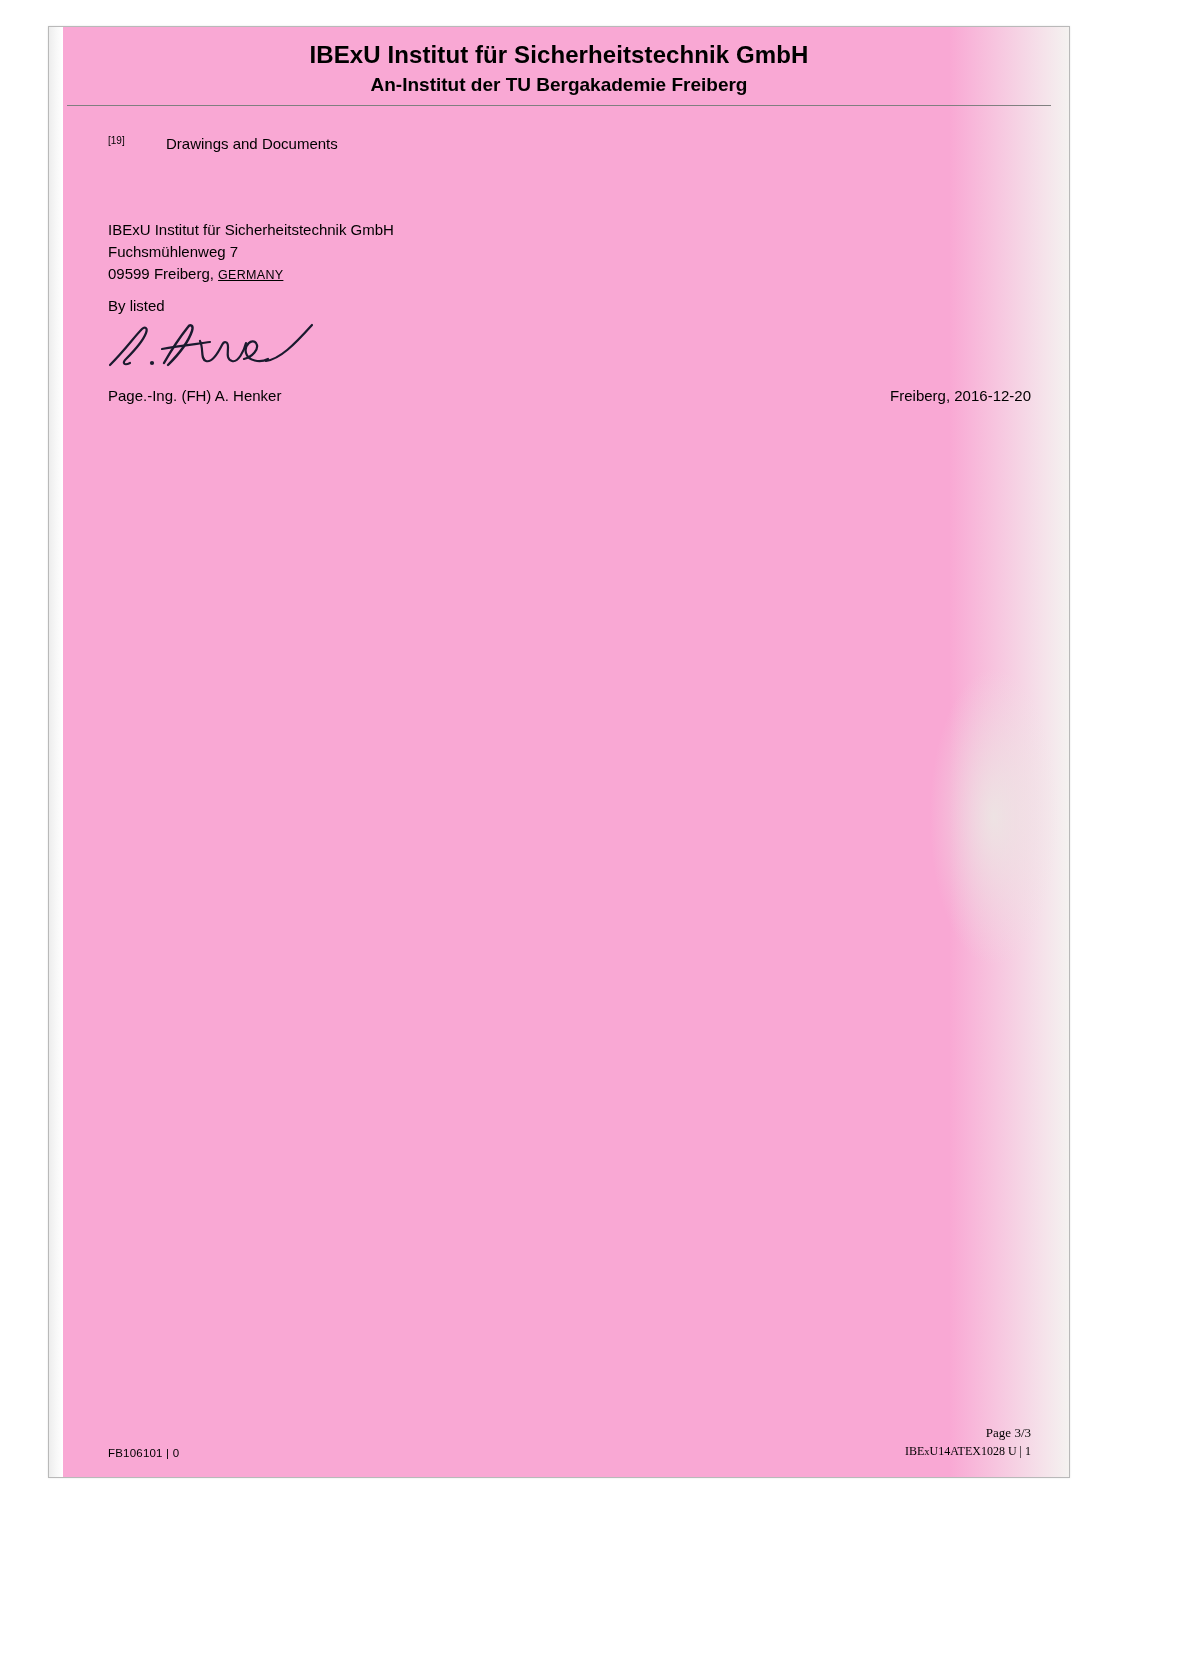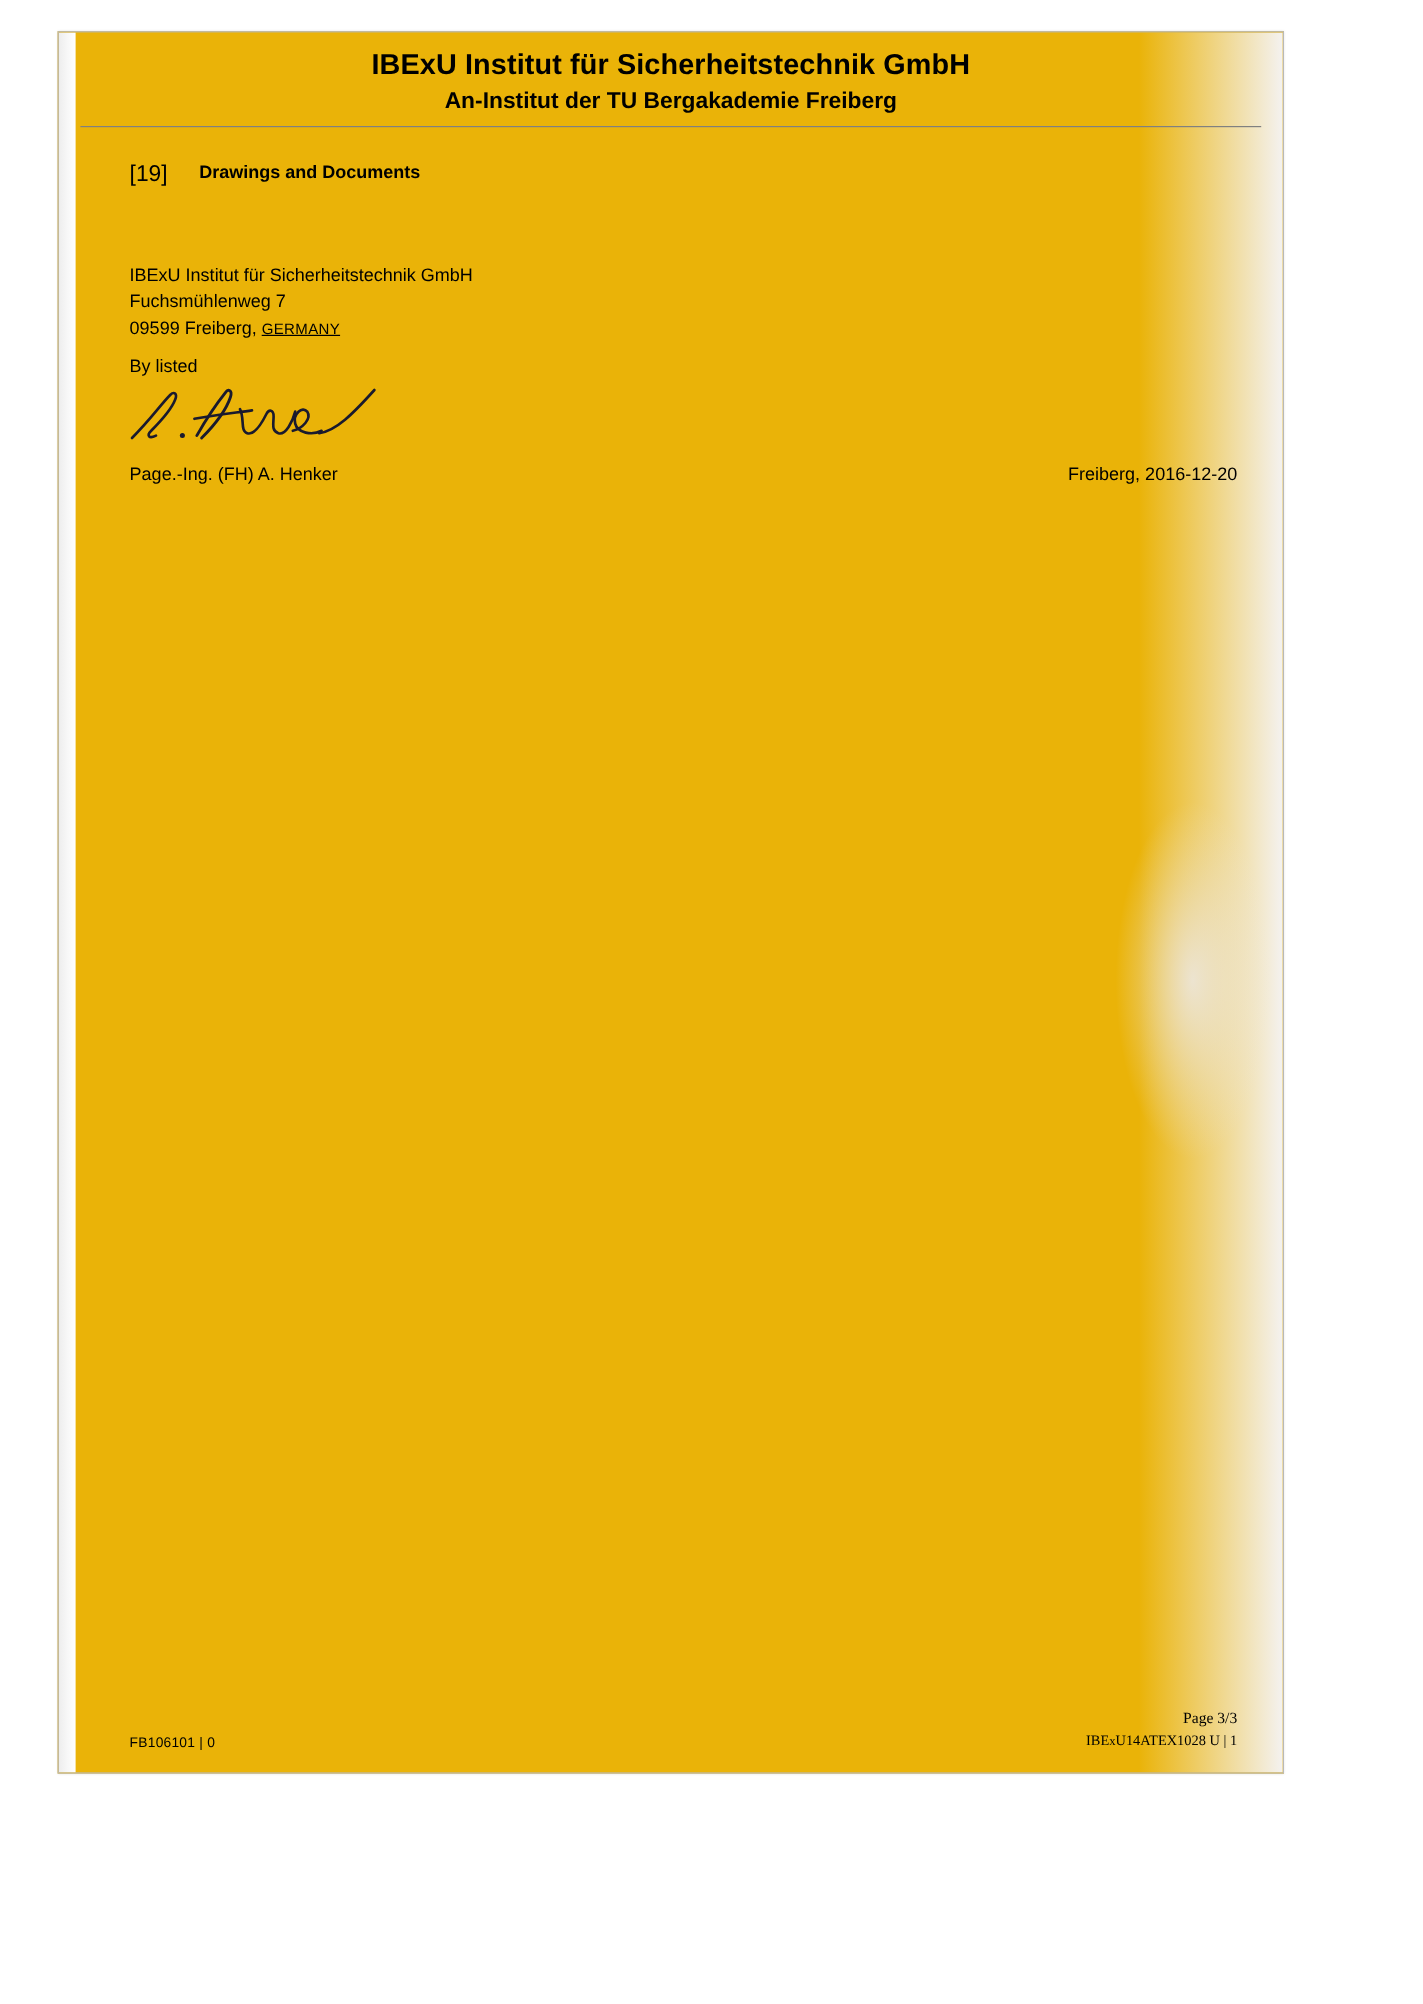--- a/index.html
+++ b/index.html
@@ -15,21 +15,21 @@
     position: relative;
     overflow: hidden;
   }
 
   .page-sheet {
     position: absolute;
     left: 48px;
     top: 26px;
     width: 1020px;
     height: 1450px;
-    background: #eab308;
+    background: #f9a8d4;
     border: 1px solid #b9b9b9;
     box-shadow: 0 0 2px rgba(0,0,0,0.10);
     overflow: hidden;
   }
 
   
   .scan-shade-left {
     position: absolute;
     left: 0;
     top: 0;
@@ -97,27 +97,27 @@
   
   .section-row {
     position: absolute;
     left: 59px;
     top: 108px;
     width: 900px;
   }
   .sec-num {
     display: inline-block;
     width: 58px;
-    font-size: 19px;
+    font-size: 10px;
     vertical-align: top;
   }
   .sec-heading {
     display: inline-block;
     font-size: 15px;
-    font-weight: bold;
+    font-weight: normal;
   }
   .sec-body {
     margin-left: 58px;
     font-size: 15px;
     margin-top: 3px;
     line-height: 1.35;
   }
 
   .address-block {
     position: absolute;

